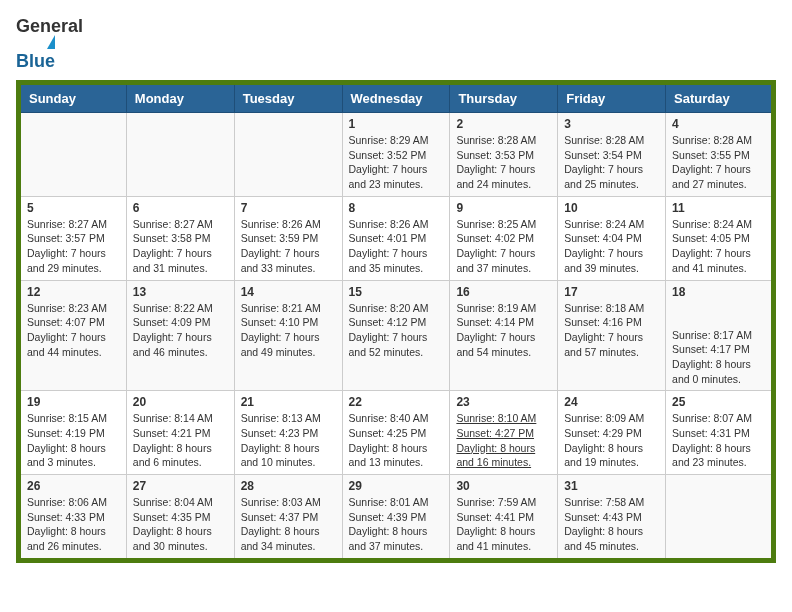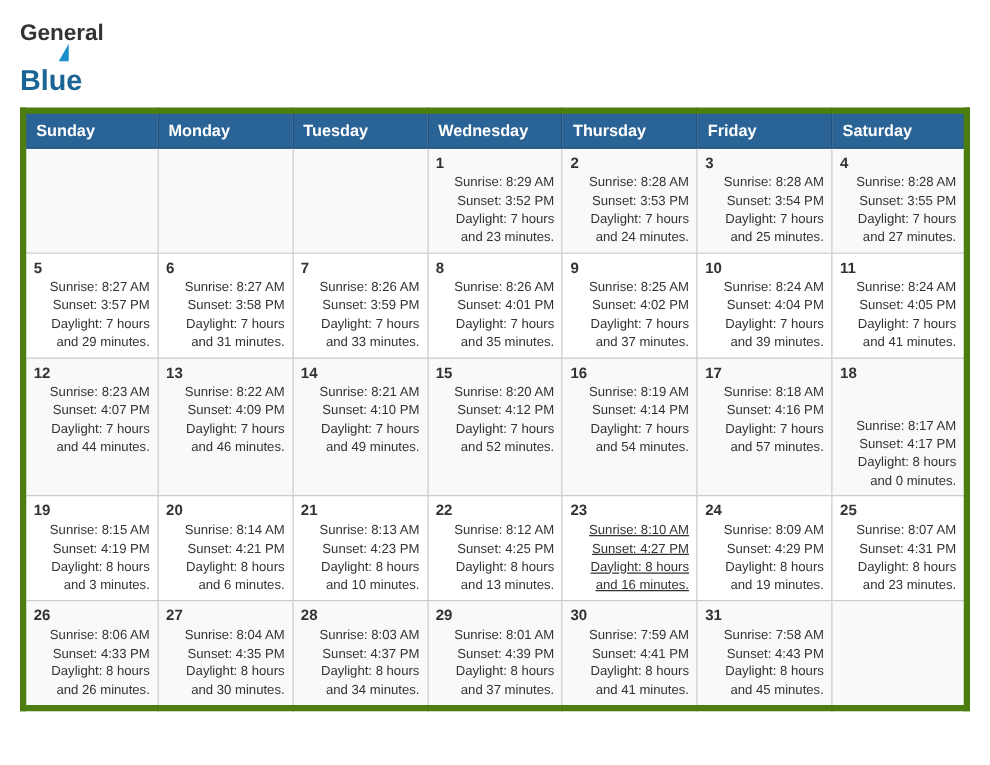--- a/index.html
+++ b/index.html
@@ -20,21 +20,21 @@
       display: flex;
       flex-direction: column;
       align-items: flex-start;
     }
     .logo-general {
       font-size: 18px;
       font-weight: bold;
       color: #333;
     }
     .logo-blue {
-      font-size: 23px;
+      font-size: 18px;
       font-weight: bold;
       color: #1a6496;
     }
     .logo-icon {
       display: inline-block;
       width: 0;
       height: 0;
       border-left: 8px solid transparent;
       border-right: 0px solid transparent;
       border-bottom: 14px solid #1a8fca;
@@ -85,21 +85,20 @@
     .day-number {
       font-weight: bold;
       font-size: 12px;
       display: block;
       margin-bottom: 2px;
     }
     .day-detail {
       font-size: 10.5px;
       line-height: 1.4;
       color: #333;
-      text-align: right;
     }
     td.empty {
       background: #f0f0f0;
     }
   </style>
 </head>
 <body>
 
 <div class="header-area">
   <div class="logo">
@@ -278,21 +277,21 @@
         </td>
         <td>
           <span class="day-number">21</span>
           <div class="day-detail" style="white-space: pre-line;">Sunrise: 8:13 AM
 Sunset: 4:23 PM
 Daylight: 8 hours
 and 10 minutes.</div>
         </td>
         <td>
           <span class="day-number">22</span>
-          <div class="day-detail" style="white-space: pre-line;">Sunrise: 8:12 AM
+          <div class="day-detail" style="white-space: pre-line;">Sunrise: 8:40 AM
 Sunset: 4:25 PM
 Daylight: 8 hours
 and 13 minutes.</div>
         </td>
         <td>
           <span class="day-number">23</span>
           <div class="day-detail" style="white-space: pre-line; text-decoration: underline;">Sunrise: 8:10 AM
 Sunset: 4:27 PM
 Daylight: 8 hours
 and 16 minutes.</div>

